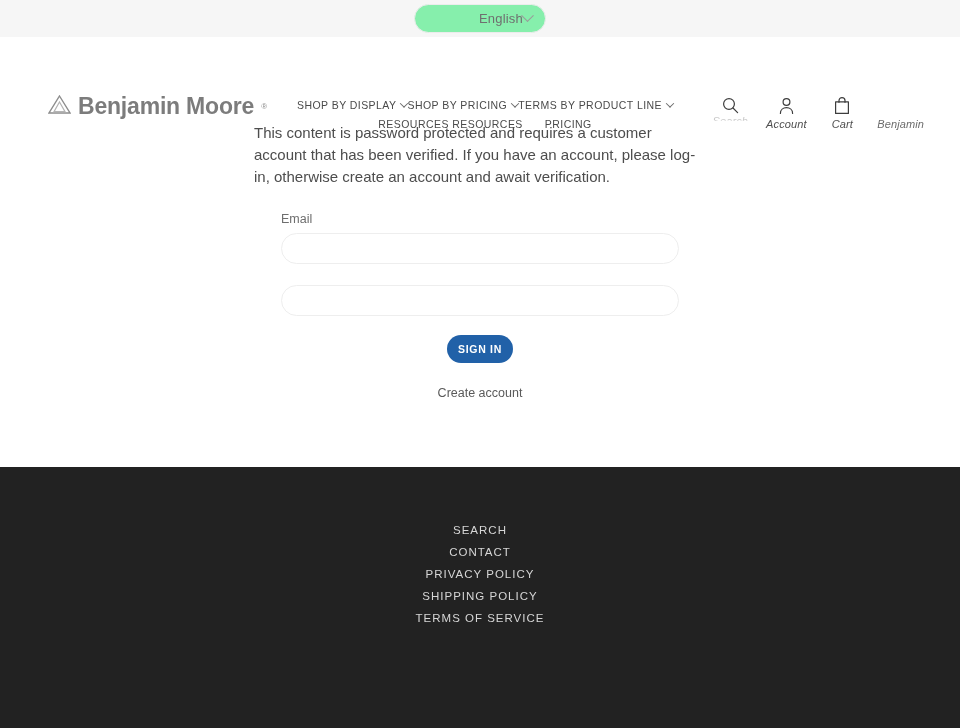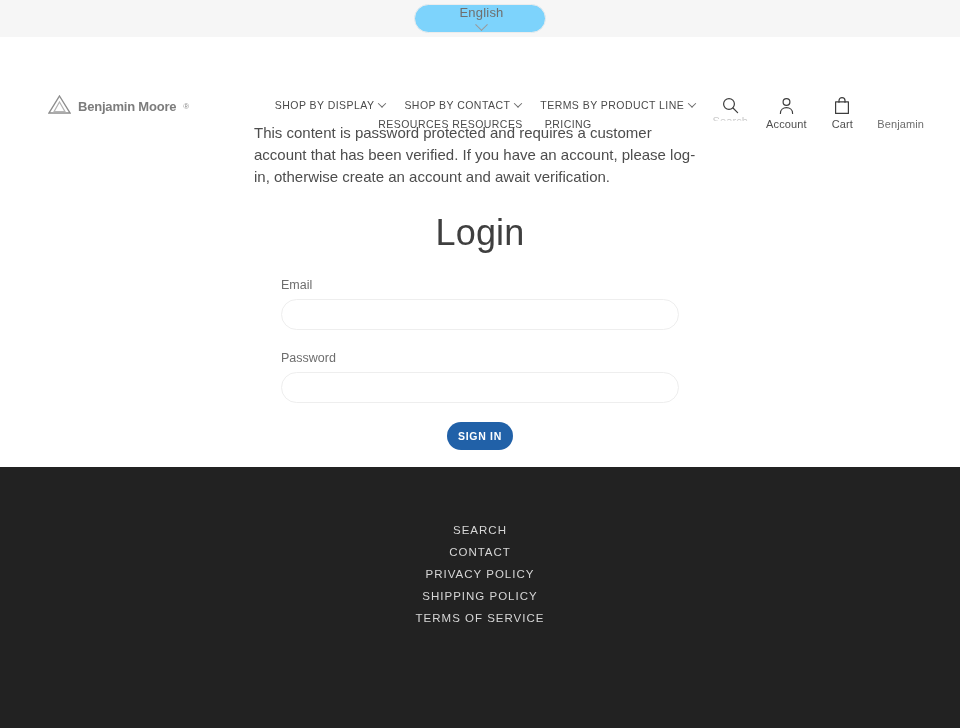--- a/index.html
+++ b/index.html
@@ -20,29 +20,28 @@
   .lang-bar {
     height: 37px;
     background: #f6f6f6;
     display: flex;
     align-items: center;
     justify-content: center;
   }
   .lang-select {
     width: 132px;
     height: 29px;
-    background: #7dd3fc;
+    background: #86efac;
     border: 1px solid #ececec;
     border-radius: 16px;
     display: flex;
     align-items: center;
-    justify-content: space-between;
+    justify-content: flex-end;
     padding: 0 13px 0 16px;
     cursor: pointer;
-    flex-direction: column;
   }
   .lang-select .lang-label {
     font-size: 13px;
     color: #6f6f6f;
     letter-spacing: .2px;
   }
   .chev {
     display: inline-block;
     width: 9px;
     height: 9px;
@@ -61,21 +60,21 @@
     position: absolute;
     left: 48px;
     top: 58px;
     display: flex;
     align-items: center;
     gap: 7px;
     text-decoration: none;
   }
   .logo-mark { display: block; }
   .logo-text {
-    font-size: 13px;
+    font-size: 23px;
     font-weight: bold;
     color: #7c7c7c;
     letter-spacing: -0.2px;
     line-height: 1;
   }
   .logo-tm {
     font-size: 8px;
     color: #8d8d8d;
     vertical-align: super;
     font-weight: normal;
@@ -84,21 +83,20 @@
   .nav {
     position: absolute;
     left: 275px;
     top: 62px;
     width: 420px;
   }
   .nav-row {
     display: flex;
     justify-content: center;
     align-items: center;
-    gap: 19px;
   }
   .nav-row.row2 { margin-top: 7px; gap: 22px; }
   .nav-item {
     font-size: 10.5px;
     letter-spacing: .45px;
     color: #4a4a4a;
     text-decoration: none;
     white-space: nowrap;
     display: inline-flex;
     align-items: center;
@@ -130,20 +128,21 @@
     cursor: pointer;
     width: 42px;
   }
   .util .ic { height: 21px; display:flex; align-items:center; justify-content:center; }
   .util .lbl {
     font-size: 11px;
     color: #4f4f4f;
     margin-top: 2px;
     white-space: nowrap;
     letter-spacing: .1px;
+    font-style: italic;
   }
   .util.search .lbl {
     color: #c9c9c9;
     position: relative;
     top: -3px;
     clip-path: inset(0 0 52% 0);
   }
   .util.approvers {
     justify-content: flex-end;
     width: auto;
@@ -268,21 +267,21 @@
     <span class="logo-tm">®</span>
   </a>
 
   <nav class="nav">
     <div class="nav-row row1">
       <a class="nav-item" href="#">
         <span>SHOP BY DISPLAY</span>
         <span class="nav-caret"></span>
       </a>
       <a class="nav-item" href="#">
-        <span>SHOP BY CONTACT</span>
+        <span>SHOP BY PRICING</span>
         <span class="nav-caret"></span>
       </a>
       <a class="nav-item" href="#">
         <span>TERMS BY PRODUCT LINE</span>
         <span class="nav-caret"></span>
       </a>
     </div>
     <div class="nav-row row2">
       <a class="nav-item" href="#">
         <span>RESOURCES RESOURCES</span>
@@ -327,29 +326,27 @@
     <a class="util approvers" href="#">
       <span class="lbl">Benjamin</span>
     </a>
   </div>
 </div>
 
 <div class="main">
 
   <p class="intro">This content is password protected and requires a customer account that has been verified. If you have an account, please log-in, otherwise create an account and await verification.</p>
 
-  <h1 class="page-title">Login</h1>
 
   <form class="form">
     <label class="field-label">Email</label>
     <input class="field-input" type="email" placeholder="" style="">
 
     <div class="field-gap"></div>
 
-    <label class="field-label">Password</label>
     <input class="field-input" type="password" placeholder="" style="">
 
 
     <div class="btn-wrap">
       <button class="btn-signin" type="submit">SIGN IN</button>
     </div>
 
     <div class="create-wrap">
       <a class="create" href="#">Create account</a>
     </div>

